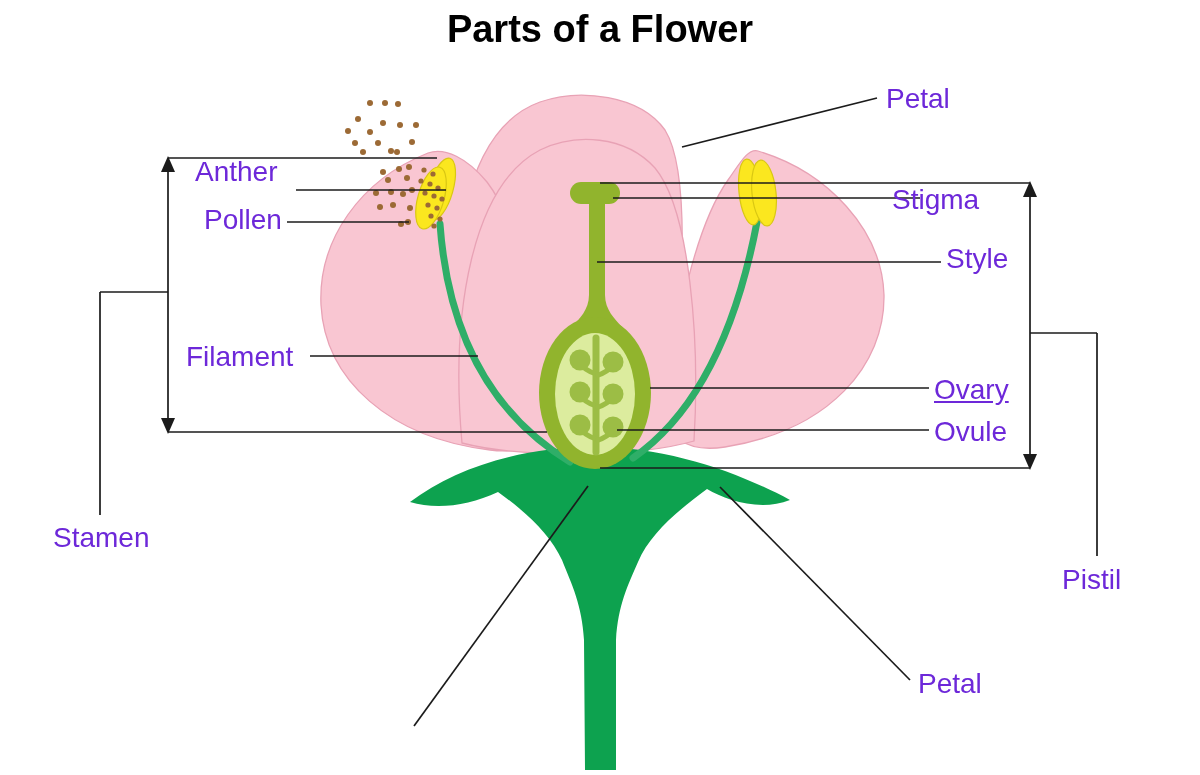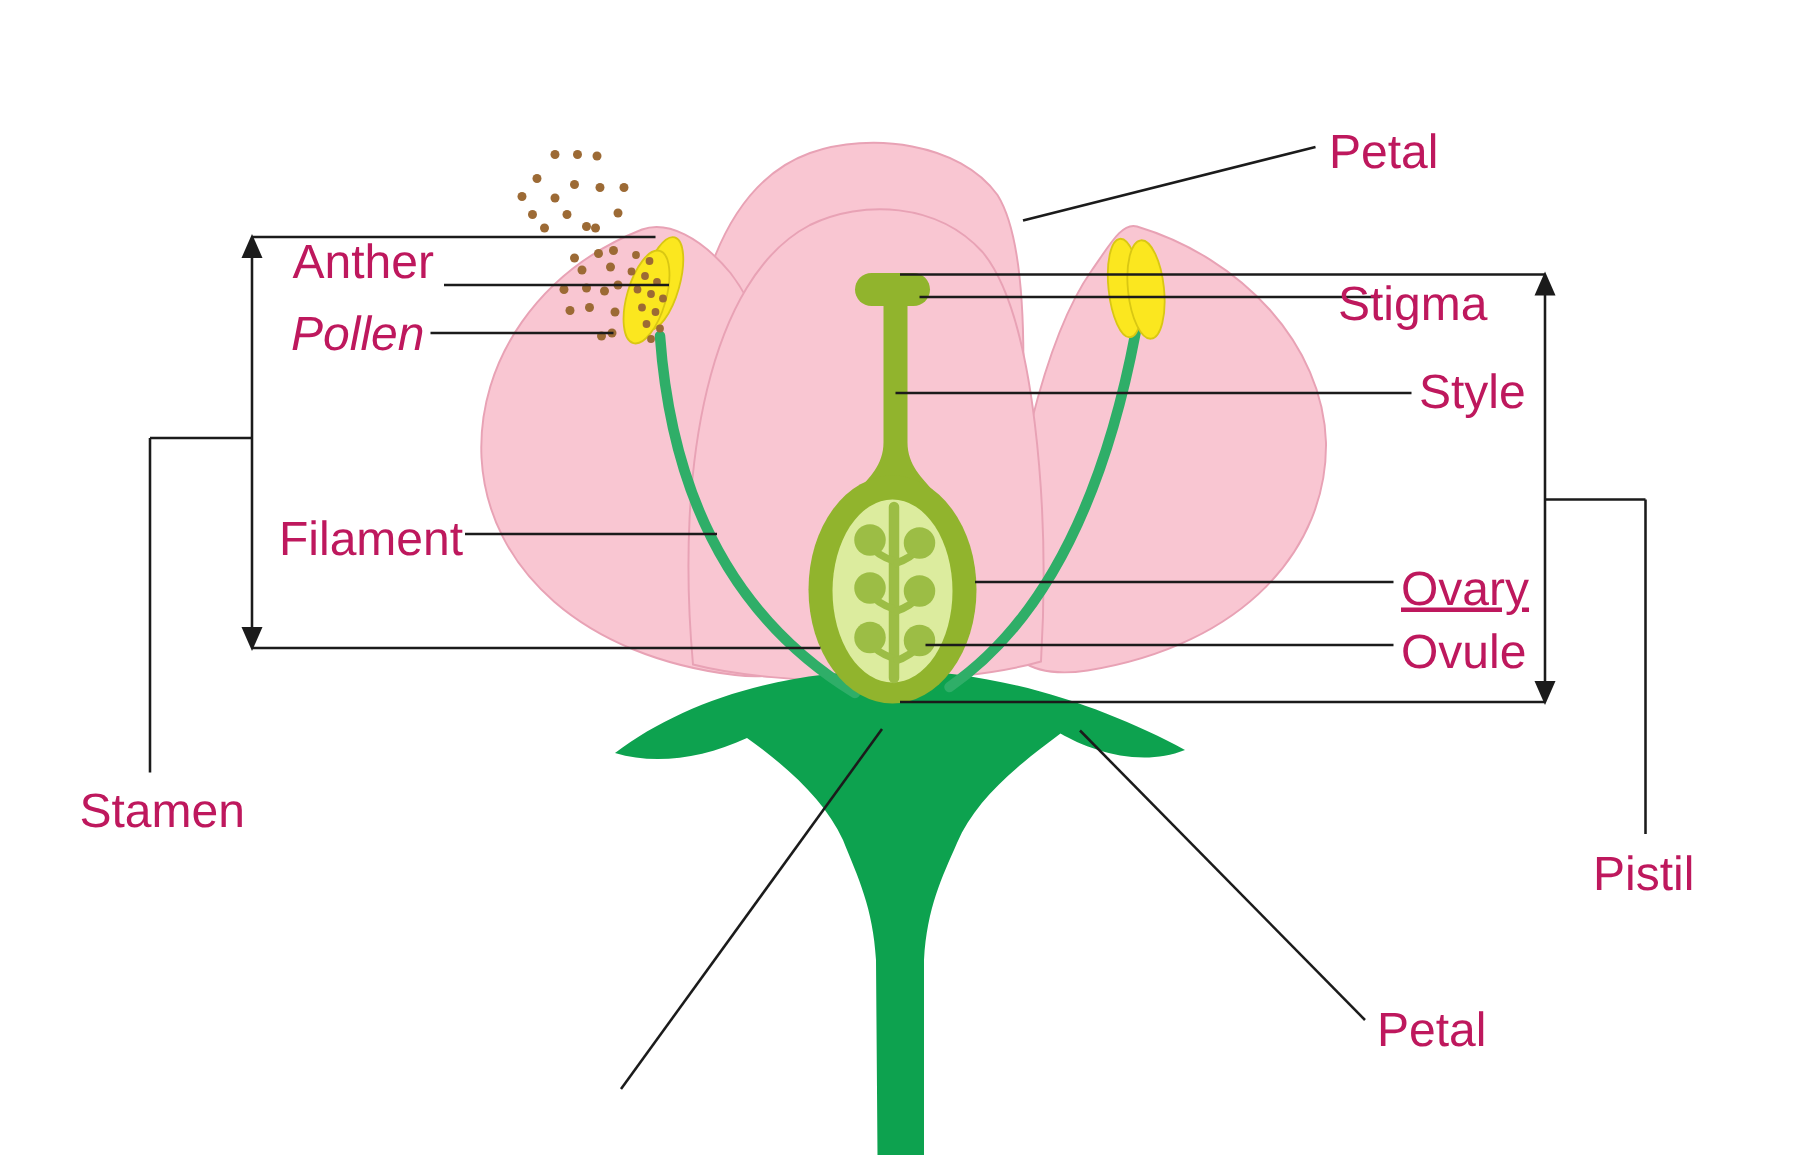--- a/index.html
+++ b/index.html
@@ -12,26 +12,26 @@
   }
   .canvas svg{position:absolute;left:0;top:0;}
   .diagram-title{
     position:absolute;left:0;top:8px;width:1200px;
     text-align:center;
     font-size:38px;font-weight:bold;color:#000;
     letter-spacing:0px;
   }
   .part-label{
     position:absolute;
-    font-size:32px;color:#be185d;line-height:1.1;
+    font-size:28px;color:#6d28d9;line-height:1.1;
     white-space:nowrap;
   }
   .lbl-petal{left:886px;top:84px;}
   .lbl-anther{left:195px;top:157px;}
-  .lbl-pollen{left:194px;top:205px;font-style:italic;}
+  .lbl-pollen{left:204px;top:205px;}
   .lbl-filament{left:186px;top:342px;text-align:right;}
   .lbl-stamen{left:53px;top:523px;}
   .lbl-stigma{left:892px;top:185px;}
   .lbl-style{left:946px;top:244px;}
   .lbl-ovary{left:934px;top:375px;text-decoration:underline;}
   .lbl-ovule{left:934px;top:417px;}
   .lbl-pistil{left:1062px;top:565px;}
   .lbl-sepal{left:918px;top:669px;}
   .lbl-receptacle{left:266px;top:707px;}
 </style>
@@ -173,20 +173,21 @@
       <line x1="1030" y1="191" x2="1030" y2="459"></line>
       <line x1="600" y1="183" x2="1030" y2="183"></line>
       <line x1="600" y1="468" x2="1030" y2="468"></line>
       <line x1="1030" y1="333" x2="1097" y2="333"></line>
       <line x1="1097" y1="333" x2="1097" y2="556"></line>
       <polygon points="1030,181 1023,197 1037,197" stroke="none" fill="#1b1b1b"></polygon>
       <polygon points="1030,470 1023,454 1037,454" stroke="none" fill="#1b1b1b"></polygon>
     </g>
   </svg>
 
+  <div class="diagram-title">Parts of a Flower</div>
 
   <div class="part-label lbl-petal">Petal</div>
   <div class="part-label lbl-anther">Anther</div>
   <div class="part-label lbl-pollen">Pollen</div>
   <div class="part-label lbl-filament">Filament</div>
   <div class="part-label lbl-stamen">Stamen</div>
   <div class="part-label lbl-stigma">Stigma</div>
   <div class="part-label lbl-style">Style</div>
   <div class="part-label lbl-ovary">Ovary</div>
   <div class="part-label lbl-ovule">Ovule</div>

